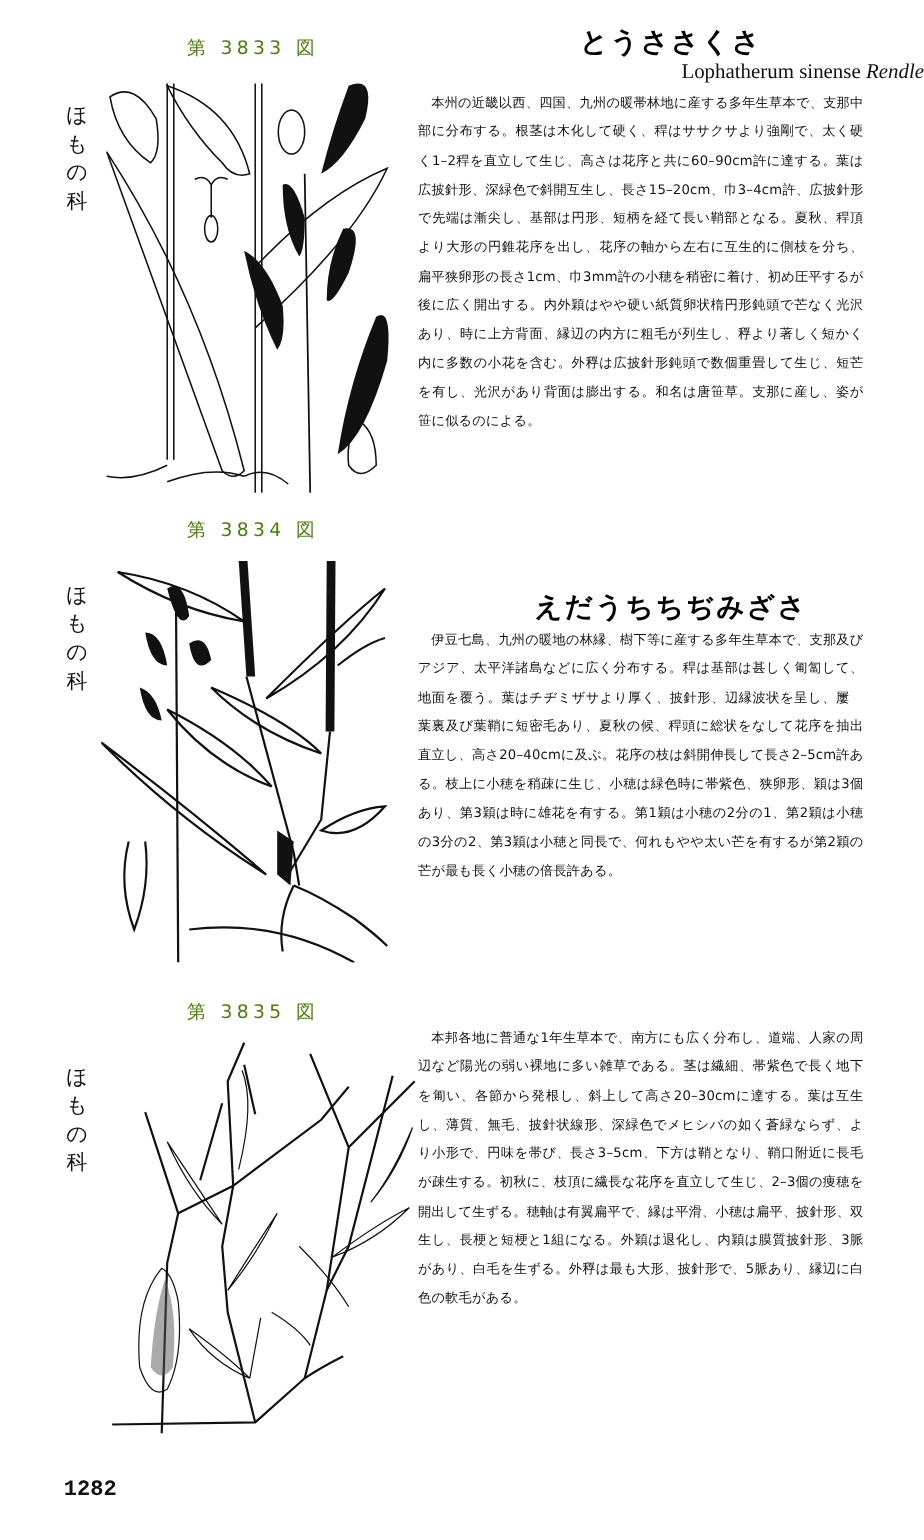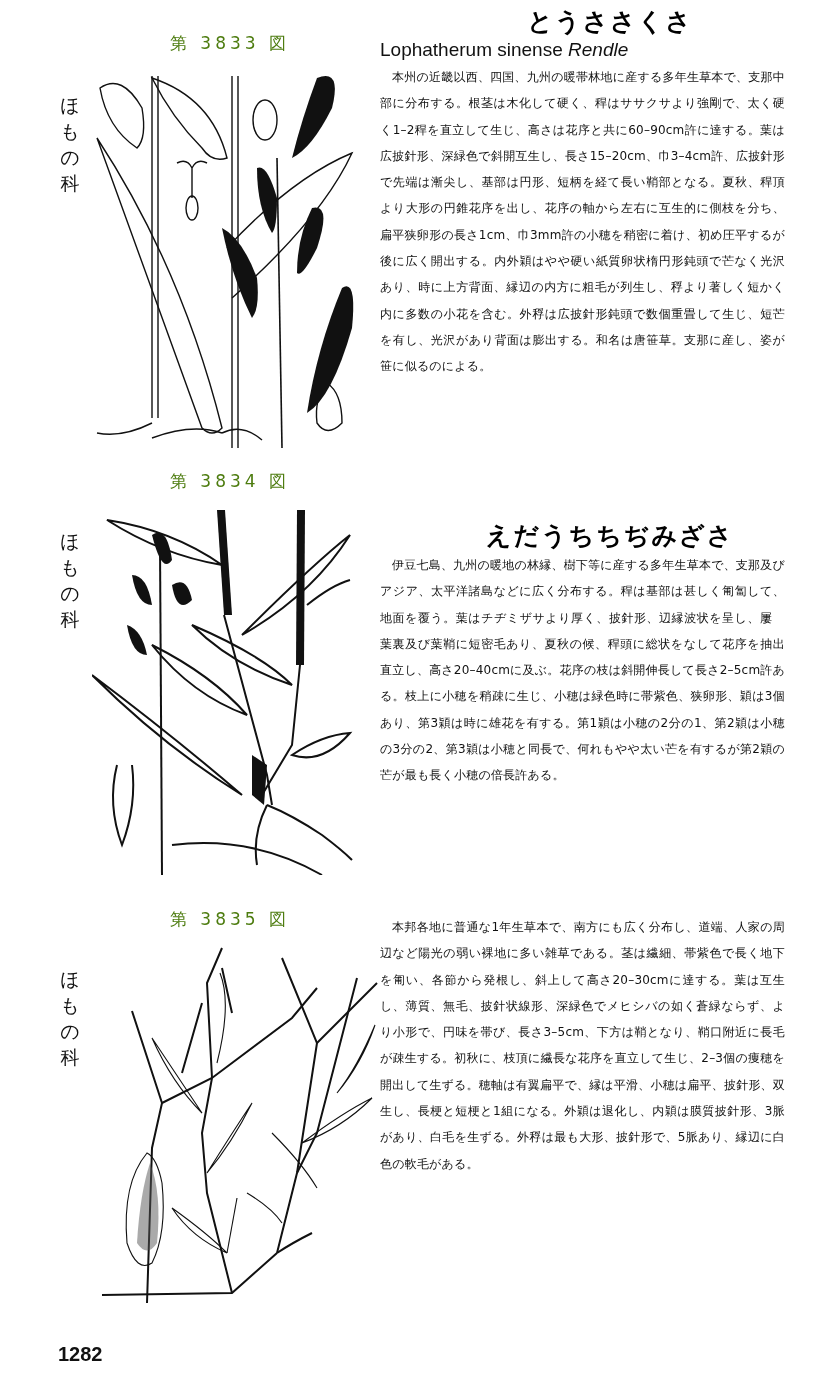--- a/index.html
+++ b/index.html
@@ -4,29 +4,29 @@
 <style>
   html, body { margin: 0; padding: 0; background: #ffffff; }
   body { width: 840px; height: 1400px; position: relative; overflow: hidden;
          font-family: "DejaVu Serif", serif; color: #111; }
   .fig-label { position: absolute; left: 160px; width: 140px; text-align: center;
                font-family: "DejaVu Sans", sans-serif; font-size: 17px; letter-spacing: 4px; color:#4d7c0f; }
   .family { position: absolute; left: 58px; width: 24px; font-family: "DejaVu Sans", sans-serif;
             font-size: 19px; line-height: 26px; text-align: center; color:#111; }
   .family span { display: block; }
   .illus { position: absolute; left: 92px; width: 290px; }
-  .entry { position: absolute; left: 380px; width: 460px; }
+  .entry { position: absolute; left: 380px; width: 460px; margin-top: 16px; }
   .jname { text-align: center; font-family: "DejaVu Sans", sans-serif; font-weight: bold;
            font-size: 25px; letter-spacing: 2px; line-height: 32px; margin: 0; color:#000; }
   .jname.spaced { letter-spacing: 14px; }
-  .sci { text-align: left; font-family: Liberation Sans, sans-serif; font-size: 19px; line-height: 24px; margin: 0 0 2px 0; }
+  .sci { text-align: right; font-family: Liberation Serif, serif; font-size: 19px; line-height: 24px; margin: 0 0 2px 0; }
   .sci i { font-style: italic; }
   .body { font-family: "DejaVu Sans", sans-serif; font-size: 12px; line-height: 26.3px;
           margin: 0; text-align: justify; text-indent: 1em; letter-spacing: 0.2px; width: 405px; }
-  .page-num { position: absolute; left: 58px; top: 1343px; font-family: Liberation Sans, sans-serif;
+  .page-num { position: absolute; left: 58px; top: 1343px; font-family: Liberation Mono, monospace;
               font-weight: bold; font-size: 20px; }
 </style>
 </head>
 <body>
 
 <div class="fig-label" style="top:32px;">第 3833 図</div>
 <div class="family" style="top:92px;">
   <span>ほ</span>
   <span>も</span>
   <span>の</span>

